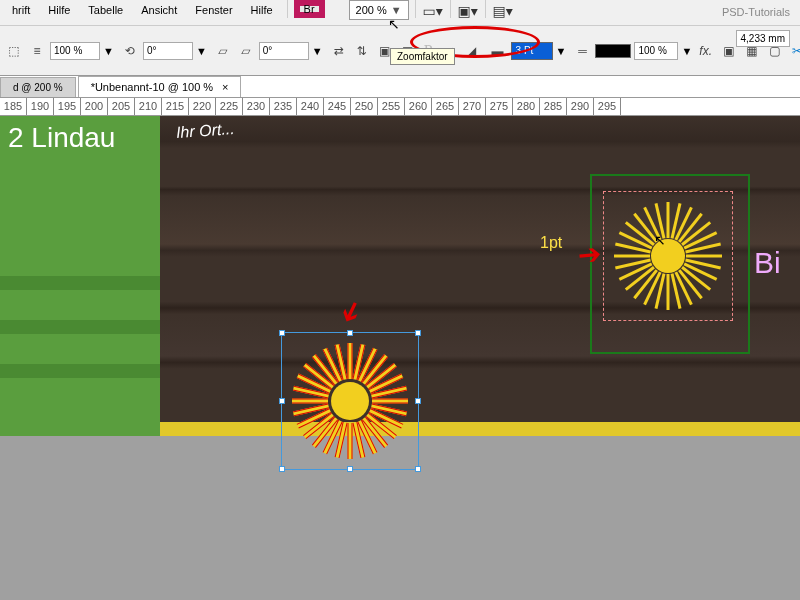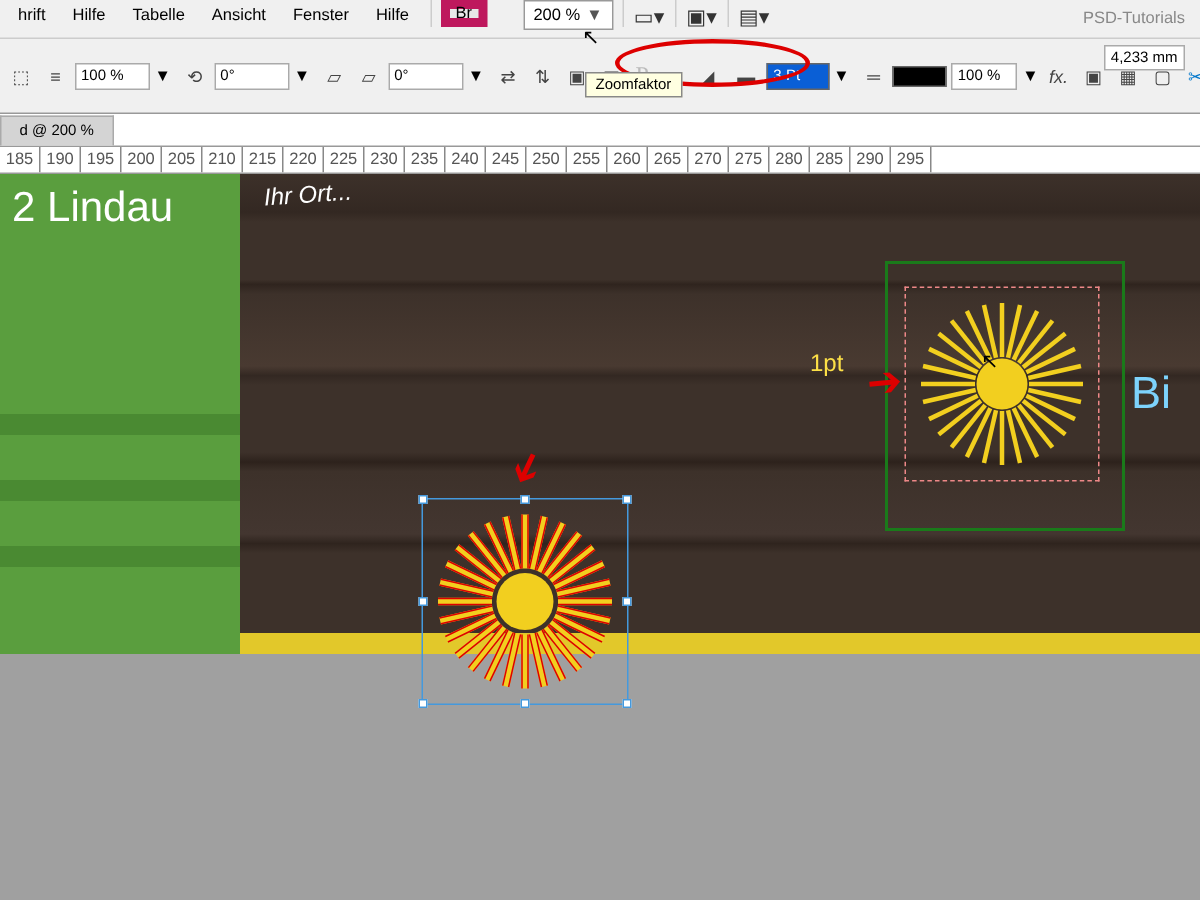--- a/index.html
+++ b/index.html
@@ -28,21 +28,21 @@
 .canvas-area{position:absolute;top:116px;left:0;right:0;bottom:0;background:#a0a0a0}
 .doc{position:absolute;left:0;top:0;width:800px;height:320px;background:#3a2e26}
 .green-panel{position:absolute;left:0;top:0;width:160px;height:100%;background:#5a9e3e}
 .green-stripe{position:absolute;left:0;width:160px;height:14px;background:#4a8a32}
 .wood{position:absolute;left:160px;top:0;right:0;height:100%;background:linear-gradient(180deg,#3d312a 0%,#332822 8%,#3d312a 10%,#3d312a 22%,#2f241e 23%,#3d312a 25%,#493a31 40%,#332822 42%,#3d312a 44%,#3d312a 58%,#2d221c 60%,#3d312a 62%,#433630 75%,#2f241e 77%,#3d312a 79%,#3d312a 100%)}
 .yellow-strip{position:absolute;left:160px;right:0;bottom:0;height:14px;background:#e2c82a}
 .txt-lindau{position:absolute;left:8px;top:6px;color:#fff;font-size:28px;font-family:"Arial Narrow",sans-serif}
 .txt-ihrort{position:absolute;left:176px;top:6px;color:#fff;font-size:16px;font-style:italic;transform:rotate(-4deg)}
 .txt-biohof{position:absolute;left:428px;top:268px;font-size:34px;font-family:"Arial Narrow",sans-serif;color:#fff}
 .txt-biohof .lambert{color:#e2c82a}
-.txt-bi{position:absolute;left:754px;top:130px;color:#7dd3fc;font-size:30px;font-family:"Arial Narrow",sans-serif}
+.txt-bi{position:absolute;left:754px;top:130px;color:#f0abfc;font-size:30px;font-family:"Arial Narrow",sans-serif}
 .sun-big{position:absolute;left:285px;top:220px;width:130px;height:130px}
 .sun-small{position:absolute;left:608px;top:80px;width:120px;height:120px}
 .sun-core{position:absolute;top:50%;left:50%;width:34px;height:34px;background:#f2cf1f;border-radius:50%;transform:translate(-50%,-50%)}
 .sun-big .sun-core{width:38px;height:38px}
 .ray{position:absolute;top:50%;left:50%;width:3px;background:#f2cf1f;transform-origin:50% 0}
 .sun-big .ray{width:5px;background:#f2cf1f;border-left:1px solid #d00;border-right:1px solid #d00}
 .selection-big{position:absolute;left:281px;top:216px;width:138px;height:138px;border:1px solid #49d;pointer-events:none}
 .selection-big .handle{position:absolute;width:6px;height:6px;background:#fff;border:1px solid #49d}
 .h-tl{left:-3px;top:-3px}.h-tr{right:-3px;top:-3px}.h-bl{left:-3px;bottom:-3px}.h-br{right:-3px;bottom:-3px}
 .h-tm{left:50%;top:-3px;margin-left:-3px}.h-bm{left:50%;bottom:-3px;margin-left:-3px}
@@ -132,20 +132,24 @@
   </div>
   <span class="tb-icon" style="color:#07c">✂</span>
   <span class="right-input">4,233 mm</span>
 </div>
 
 <div class="tooltip-box">Zoomfaktor</div>
 <div class="callout-ellipse"></div>
 
 <div class="tabbar">
   <div class="tab">d @ 200 %</div>
+  <div class="tab active">
+    <span>*Unbenannt-10 @ 100 %</span>
+    <span style="margin-left:6px">×</span>
+  </div>
 </div>
 
 <div class="ruler" id="ruler">
     <div class="tick">185</div>
     <div class="tick">190</div>
     <div class="tick">195</div>
     <div class="tick">200</div>
     <div class="tick">205</div>
     <div class="tick">210</div>
     <div class="tick">215</div>

